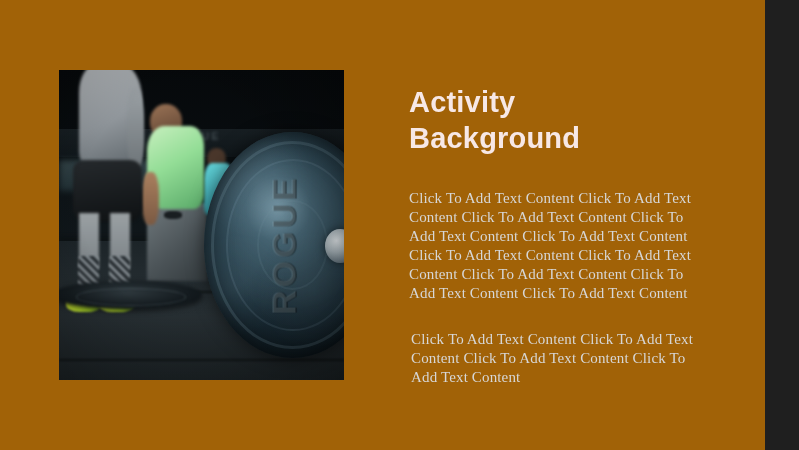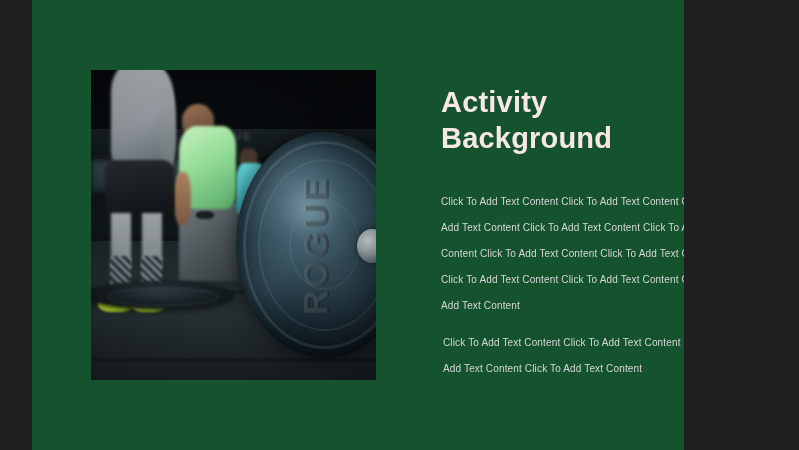--- a/index.html
+++ b/index.html
@@ -5,25 +5,24 @@
   html, body {
     margin: 0;
     padding: 0;
     background: #1f1f1f;
   }
   body {
     font-family: "Liberation Sans", sans-serif;
   }
   #slide {
     position: relative;
-    width: 652px;
+    width: 765px;
     height: 450px;
-    background: #14532d;
+    background: #a16207;
     overflow: hidden;
-    margin-left: 32px;
   }
 
   
   #photo-frame {
     position: absolute;
     left: 59px;
     top: 70px;
     width: 285px;
     height: 310px;
     overflow: hidden;
@@ -341,24 +340,25 @@
     color: #f7e8e6;
     font-size: 29px;
     font-weight: bold;
     line-height: 36px;
     letter-spacing: .2px;
     margin: 0;
     width: 215px;
   }
   .body-para {
     color: #d7d7d7;
-    font-size: 10px;
-    line-height: 26px;
+    font-size: 15px;
+    line-height: 19px;
     letter-spacing: .15px;
     margin: 0;
+    font-family: Liberation Serif, serif;
   }
   #para-primary {
     position: absolute;
     left: 0;
     top: 105px;
     width: 289px;
   }
   #para-secondary {
     position: absolute;
     left: 2px;

